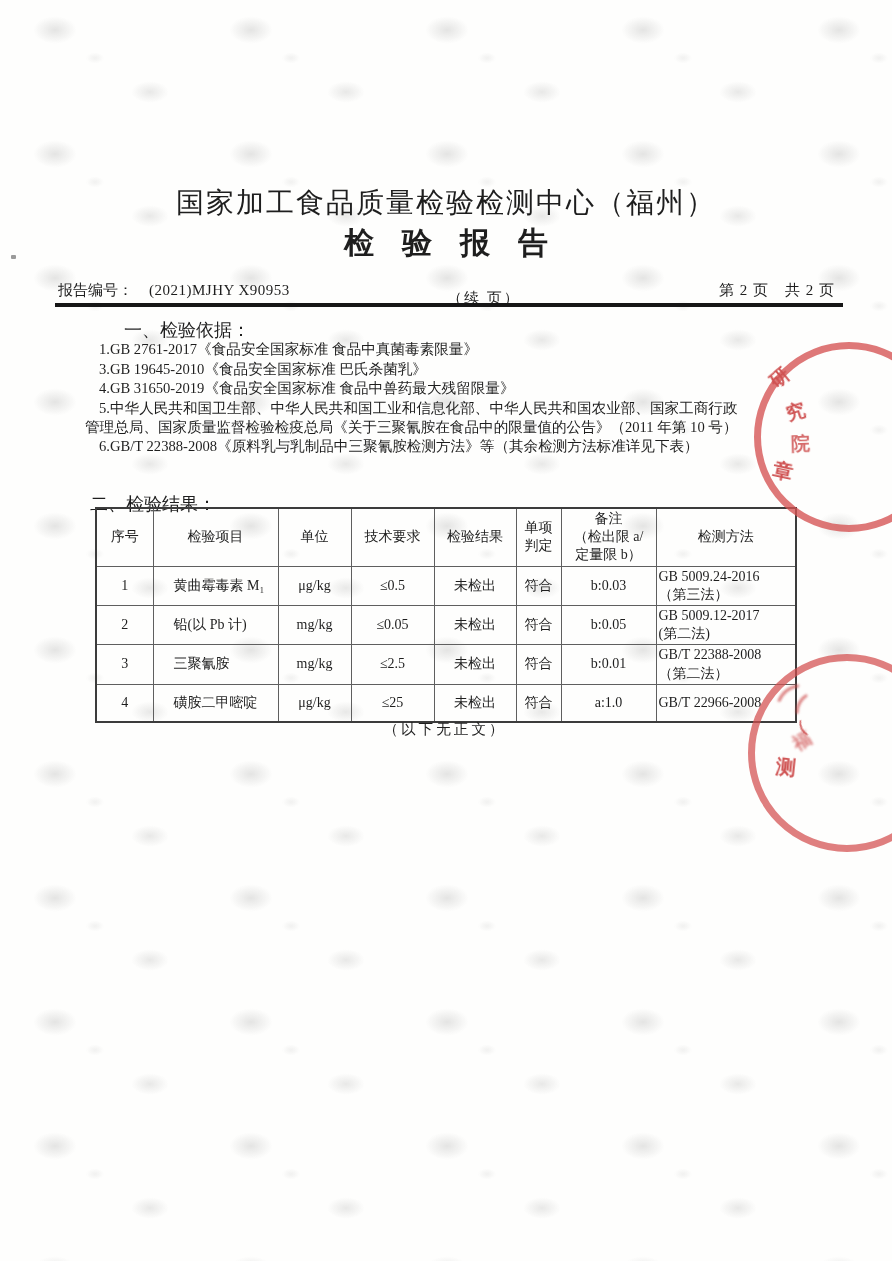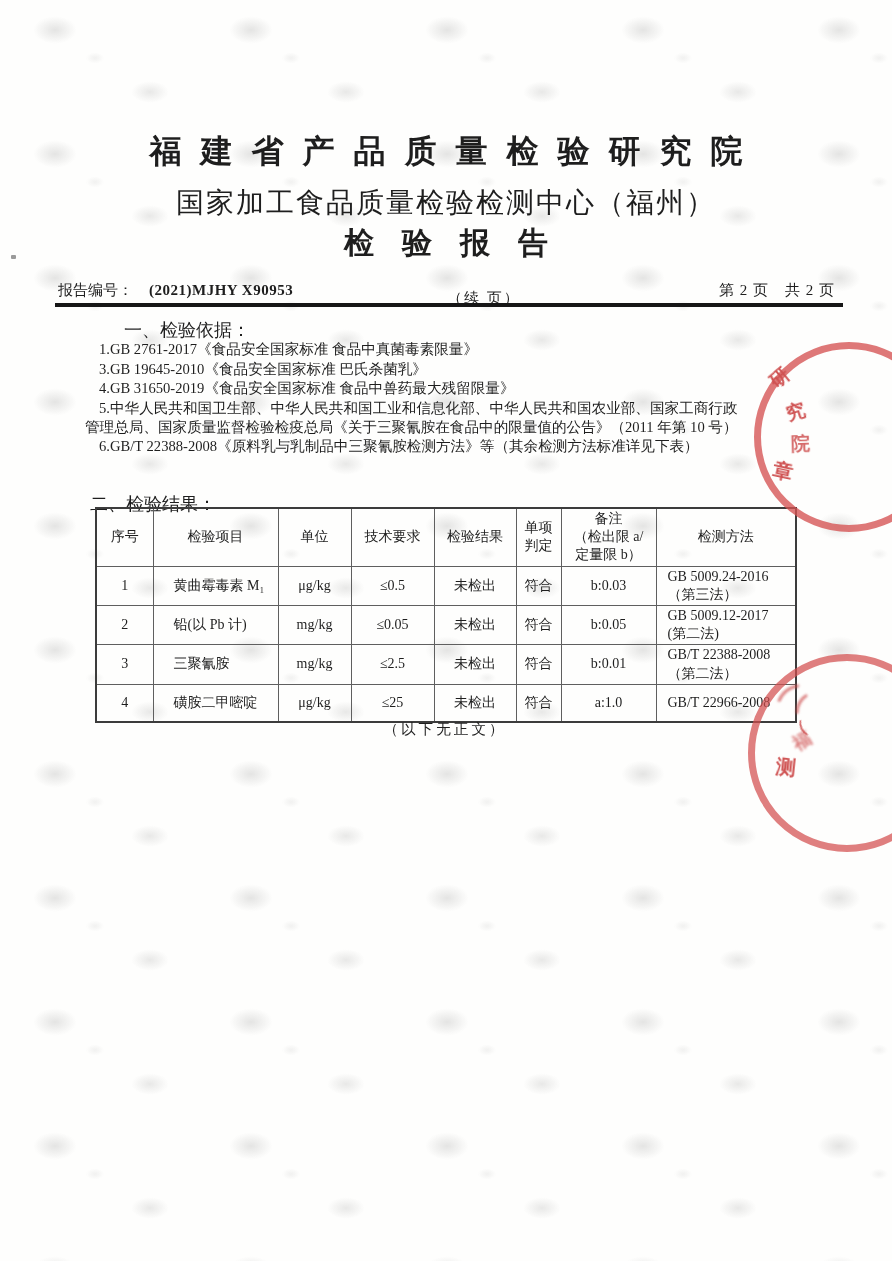--- a/index.html
+++ b/index.html
@@ -30,21 +30,21 @@
     font-family:"Liberation Sans","DejaVu Sans",sans-serif;
   }
   #report-title{
     position:absolute;top:223px;left:0;right:0;text-align:center;
     font-size:30px;font-weight:bold;letter-spacing:28px;text-indent:28px;
     font-family:"Liberation Sans","DejaVu Sans",sans-serif;
   }
   
   #meta-row{position:absolute;top:281px;left:58px;width:777px;font-size:15px;}
   .meta-left{position:absolute;left:0;top:0;}
-  .meta-left .report-no{margin-left:16px;letter-spacing:.5px;font-weight:bold;}
+  .meta-left .report-no{margin-left:16px;letter-spacing:.5px;}
   .meta-center{position:absolute;left:352px;top:8px;letter-spacing:2px;margin-left:37px;}
   .meta-right{position:absolute;right:0;top:0;letter-spacing:1px;}
   #divider{position:absolute;top:303px;left:55px;width:788px;height:4px;background:#161616;}
   
   #basis{position:absolute;top:321px;left:85px;width:653px;font-size:14.6px;line-height:19.4px;}
   .sec-heading{font-size:18px;}
   #basis .sec-heading{margin-left:39px;}
   .b-item{margin-left:14px;}
   .b-item.hang{margin-left:0;text-indent:14px;}
   #results-heading{position:absolute;top:492px;left:90px;}
@@ -55,21 +55,21 @@
     border:2px solid #3c3c3c;
   }
   #results-table th,#results-table td{
     border:1px solid #5f5f5f;text-align:center;vertical-align:middle;
     white-space:pre-line;padding:1px 3px;font-weight:normal;line-height:1.3;
     overflow:hidden;
   }
   #results-table thead tr{height:56px;}
   #results-table tbody tr{height:38px;}
   #results-table td.c1{text-align:left;padding-left:20px;}
-  #results-table td.c7{text-align:left;padding-left:11px;}
+  #results-table td.c7{text-align:left;padding-left:2px;}
   #footer-note{position:absolute;top:720px;left:95px;width:700px;text-align:center;
     font-size:14.6px;letter-spacing:3px;}
   
   .stamp{position:absolute;border-radius:50%;border:7px solid rgba(213,82,82,.78);filter:blur(.7px);}
   #stamp1{left:754px;top:342px;width:176px;height:176px;}
   #stamp2{left:748px;top:654px;width:184px;height:184px;border-color:rgba(210,78,78,.72);}
   .schar{position:absolute;color:#cf5252;font-weight:bold;filter:blur(.6px);
     font-family:"Liberation Serif","DejaVu Serif",serif;line-height:1;}
   #s1c0{left:770px;top:368px;font-size:19px;transform:rotate(-40deg);}
   #s1c1{left:786px;top:402px;font-size:19px;transform:rotate(-18deg);}
@@ -83,21 +83,20 @@
   .sq1{left:775px;top:687px;width:30px;height:18px;transform:rotate(-38deg);}
   .sq2{left:792px;top:697px;width:24px;height:14px;transform:rotate(-62deg);}
 </style>
 </head>
 <body>
 
 <div class="page">
   <div class="noise"></div>
   <div class="speck"></div>
 
-  <div id="org-title">福建省产品质量检验研究院</div>
   <div id="center-title">国家加工食品质量检验检测中心（福州）</div>
   <div id="report-title">检验报告</div>
 
   <div id="meta-row">
     <div class="meta-left">
       <span>报告编号：</span><span class="report-no">(2021)MJHY X90953</span>
     </div>
     <div class="meta-center">（续 页）</div>
     <div class="meta-right">第 2 页　共 2 页</div>
   </div>

